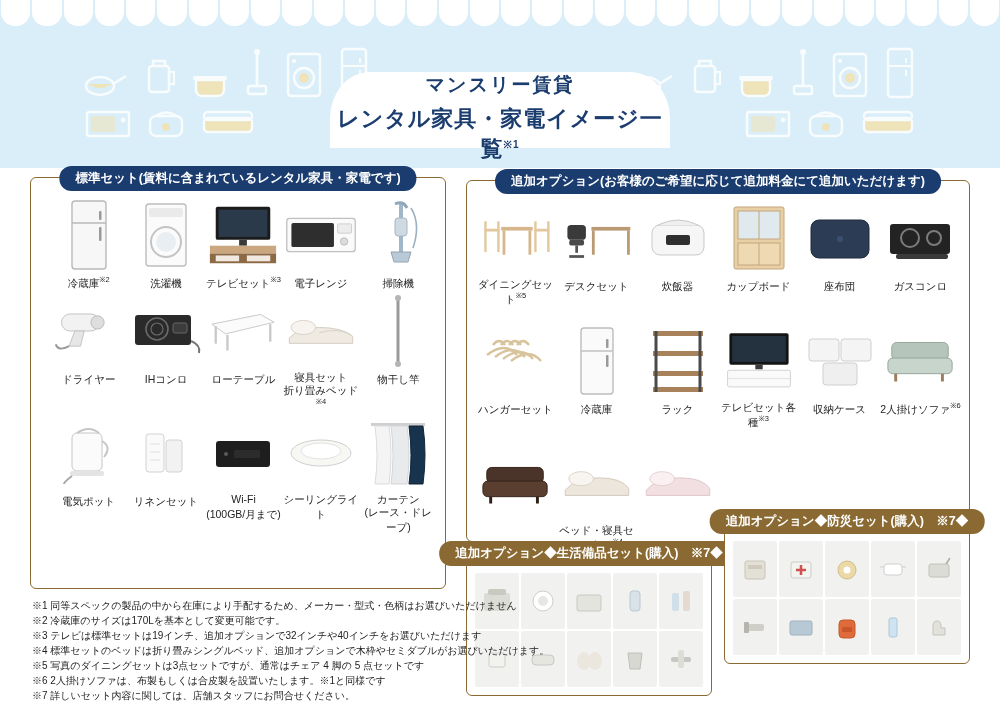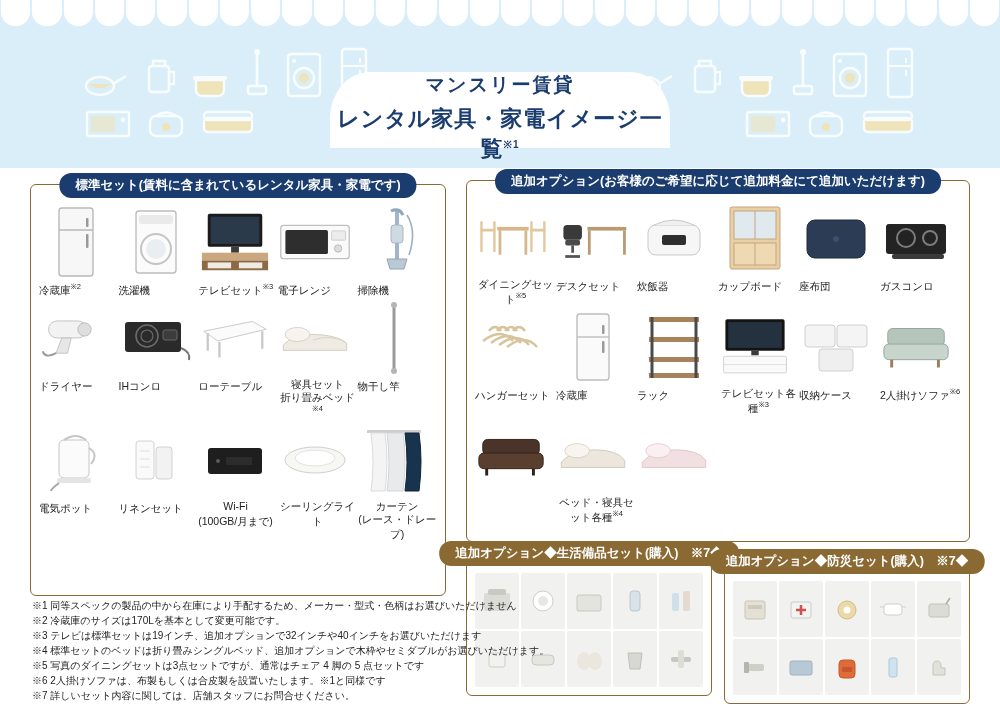--- a/index.html
+++ b/index.html
@@ -80,42 +80,42 @@
     background: #1a3c6e;
     color: #ffffff;
     font-size: 12.5px;
     font-weight: bold;
     padding: 4px 16px;
     border-radius: 12px;
     white-space: nowrap;
   }
   .panel-title.brown { background: #8a6a32; }
 
-  #panel-standard { left: 30px; top: 184px; width: 416px; height: 412px; }
+  #panel-standard { left: 30px; top: 177px; width: 416px; height: 412px; padding-left: 11px; }
   #panel-option   { left: 466px; top: 180px; width: 504px; height: 362px; }
   #panel-living   { left: 466px; top: 552px; width: 246px; height: 144px; }
-  #panel-disaster { left: 724px; top: 560px; width: 246px; height: 144px; }
+  #panel-disaster { left: 724px; top: 520px; width: 246px; height: 144px; }
 
   
   .grid {
     display: grid;
     padding: 18px 8px 6px 8px;
   }
   #grid-standard {
     grid-template-columns: repeat(5, 1fr);
     row-gap: 2px;
   }
   #grid-option-1 {
     grid-template-columns: repeat(6, 1fr);
-    row-gap: 2px;
+    row-gap: 16px;
   }
   .cell {
     display: flex;
     flex-direction: column;
-    align-items: flex-start;
+    align-items: center;
     justify-content: flex-start;
   }
   .thumb {
     width: 74px; height: 78px;
     display: flex; align-items: center; justify-content: center;
   }
   .cap {
     font-size: 10.5px;
     color: #222;
     text-align: center;

